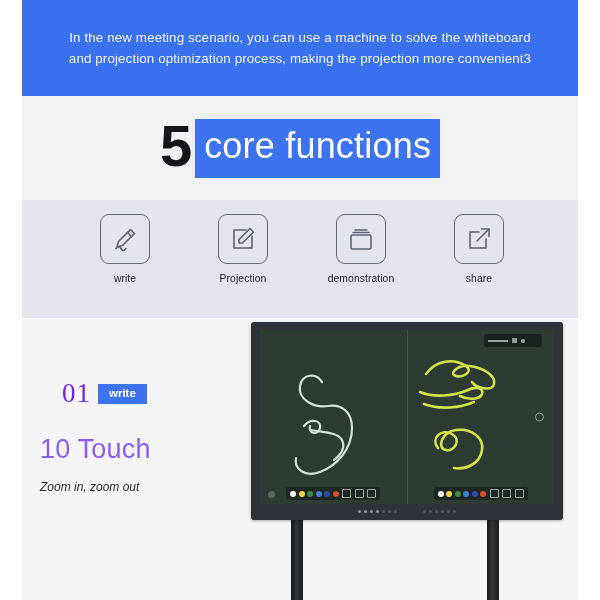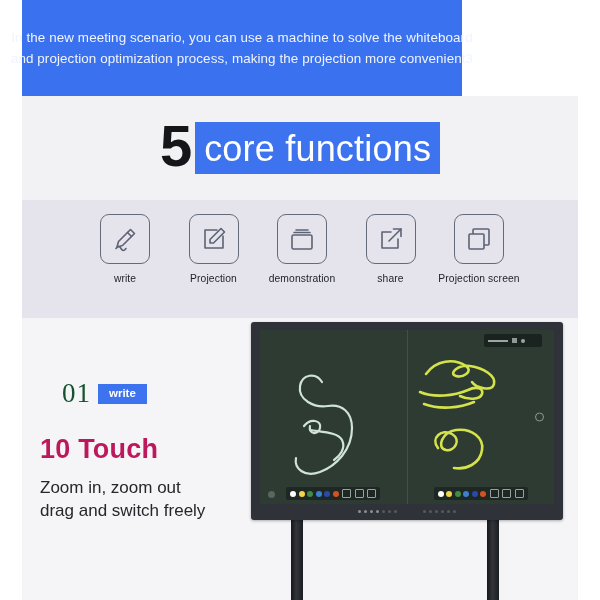--- a/index.html
+++ b/index.html
@@ -20,21 +20,21 @@
     width: 600px;
     height: 600px;
     background: #ffffff;
   }
 
   
   .banner {
     position: absolute;
     left: 22px;
     top: 0px;
-    width: 440px;
+    width: 556px;
     height: 96px;
     background: #3a71ef;
     box-sizing: border-box;
     display: flex;
     flex-direction: column;
     align-items: center;
     justify-content: center;
     padding: 0 14px;
   }
   .banner-line {
@@ -73,21 +73,21 @@
     color: #15161a;
     margin-right: 3px;
     position: relative;
     top: -2px;
   }
   .headline-hl {
     background: #3d73ee;
     color: #ffffff;
     font-size: 36px;
     line-height: 48px;
-    padding: 3px 9px 1px 9px;
+    padding: 3px 9px 8px 9px;
     letter-spacing: 0.2px;
     text-align: center;
   }
 
   
   .icon-band {
     position: absolute;
     left: 22px;
     top: 200px;
     width: 556px;
@@ -142,49 +142,50 @@
     position: absolute;
     left: 40px;
     top: 62px;
     display: flex;
     align-items: center;
   }
   .step-num {
     font-family: "Liberation Serif", serif;
     font-size: 27px;
     line-height: 27px;
-    color: #14532d;
+    color: #6d28d9;
     letter-spacing: 1px;
   }
   .step-badge {
     margin-left: 7px;
     background: #3d73ee;
     color: #ffffff;
     font-size: 11.5px;
     font-weight: bold;
     padding: 3px 11px 4px 11px;
     line-height: 13px;
   }
 
   .feature-title {
     position: absolute;
     left: 18px;
     top: 116px;
     font-size: 27px;
-    font-weight: bold;
-    color: #be185d;
+    font-weight: normal;
+    color: #8b5cf6;
     letter-spacing: 0.2px;
   }
   .feature-sub {
     position: absolute;
     left: 18px;
     top: 158px;
-    font-size: 17px;
+    font-size: 12px;
     color: #26272c;
     line-height: 23px;
+    font-style: italic;
   }
 
   
   .device-wrap {
     position: absolute;
     left: 203px;
     top: 4px;
     width: 342px;
     height: 278px;
   }
@@ -357,44 +358,34 @@
         <div class="icon-box">
           <svg width="30" height="30" viewBox="0 0 30 30" fill="none" stroke="#5d6373" stroke-width="1.6" stroke-linecap="round" stroke-linejoin="round">
             <path d="M22 15v9H6V8h9"></path>
             <path d="M13 17L25 5"></path>
             <path d="M17.5 5H25v7.5"></path>
           </svg>
         </div>
         <div class="icon-label">share</div>
       </div>
 
-      <div class="icon-cell">
-        <div class="icon-box">
-          <svg width="30" height="30" viewBox="0 0 30 30" fill="none" stroke="#5d6373" stroke-width="1.6" stroke-linecap="round" stroke-linejoin="round">
-            <rect x="9" y="5" width="16" height="16" rx="1"></rect>
-            <rect x="5" y="10" width="15" height="15" rx="1" fill="#e5e4ec"></rect>
-          </svg>
-        </div>
-        <div class="icon-label">Projection screen</div>
-      </div>
 
     </div>
   </div>
 
   <div class="feature-band">
 
     <div class="step-row">
       <span class="step-num">01</span>
       <span class="step-badge">write</span>
     </div>
 
     <div class="feature-title">10 Touch</div>
     <div class="feature-sub">
       <div>Zoom in, zoom out</div>
-      <div>drag and switch freely</div>
     </div>
 
     <div class="device-wrap">
 
       <div class="leg left"></div>
       <div class="leg right"></div>
 
       <div class="device-bezel">
         <div class="device-screen">
 

